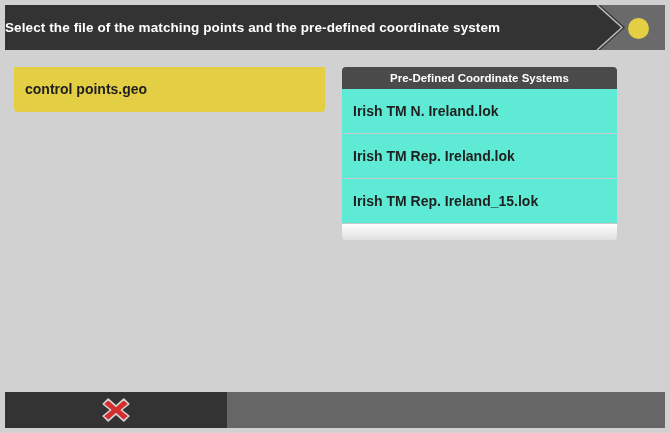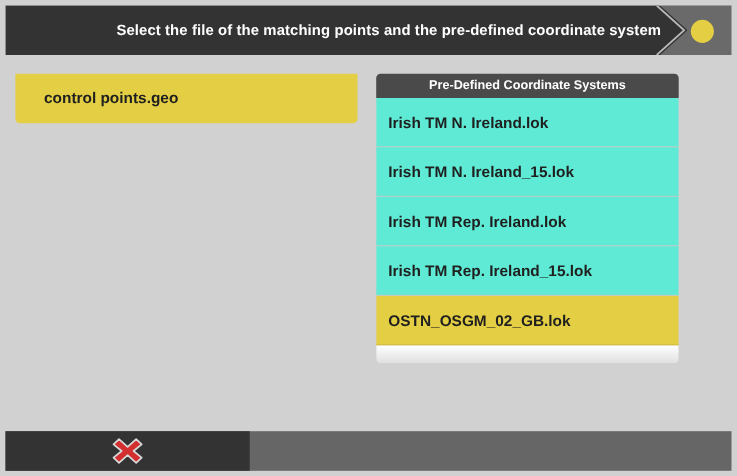--- a/index.html
+++ b/index.html
@@ -54,21 +54,21 @@
     pointer-events: none;
   }
 
   .titlebar-title {
     position: absolute;
     left: 0;
     top: 0;
     width: 596px;
     height: 45px;
     line-height: 45px;
-    text-align: right;
+    text-align: left;
     color: #ffffff;
     font-size: 13.5px;
     font-weight: bold;
     letter-spacing: 0.1px;
     white-space: nowrap;
   }
 
   .status-dot {
     position: absolute;
     right: 16px;
@@ -134,21 +134,21 @@
     height: 16px;
     background: linear-gradient(to bottom, #ffffff 0%, #ececec 60%, #e0e0e0 100%);
     border-bottom: none;
     border-radius: 0 0 4px 4px;
   }
 
   
   .left-item {
     height: 45px;
     line-height: 45px;
-    padding-left: 26px;
+    padding-left: 11px;
     font-size: 14px;
     font-weight: bold;
     color: #1f1f1f;
     background: #e3ce44;
     border-radius: 0 0 4px 4px;
     white-space: nowrap;
     overflow: hidden;
   }
 
   
@@ -205,24 +205,22 @@
     <div class="left-item">control points.geo</div>
 
     <div class="panel-body"></div>
   </div>
 
   <div class="panel panel-right">
     <div class="panel-header">Pre-Defined Coordinate Systems</div>
 
     <div class="panel-body">
       <div class="row first">Irish TM N. Ireland.lok</div>
-      <div class="row">Irish TM N. Ireland_15.lok</div>
       <div class="row">Irish TM Rep. Ireland.lok</div>
       <div class="row">Irish TM Rep. Ireland_15.lok</div>
-      <div class="row selected">OSTN_OSGM_02_GB.lok</div>
       <div class="row partial"></div>
     </div>
   </div>
 
   <div class="bottombar">
     <div class="bottombar-dark"></div>
 
     <div class="cancel-button">
       <svg class="x-icon" width="30" height="26" viewBox="0 0 30 26">
         <path d="M7.2 2.2 L15 9.2 L22.8 2.2 L27.8 7.0 L20.4 13 L27.8 19.0 L22.8 23.8 L15 16.8 L7.2 23.8 L2.2 19.0 L9.6 13 L2.2 7.0 Z" fill="#d32f2f" stroke="#d8d8d8" stroke-width="1.6" stroke-linejoin="round"></path>

